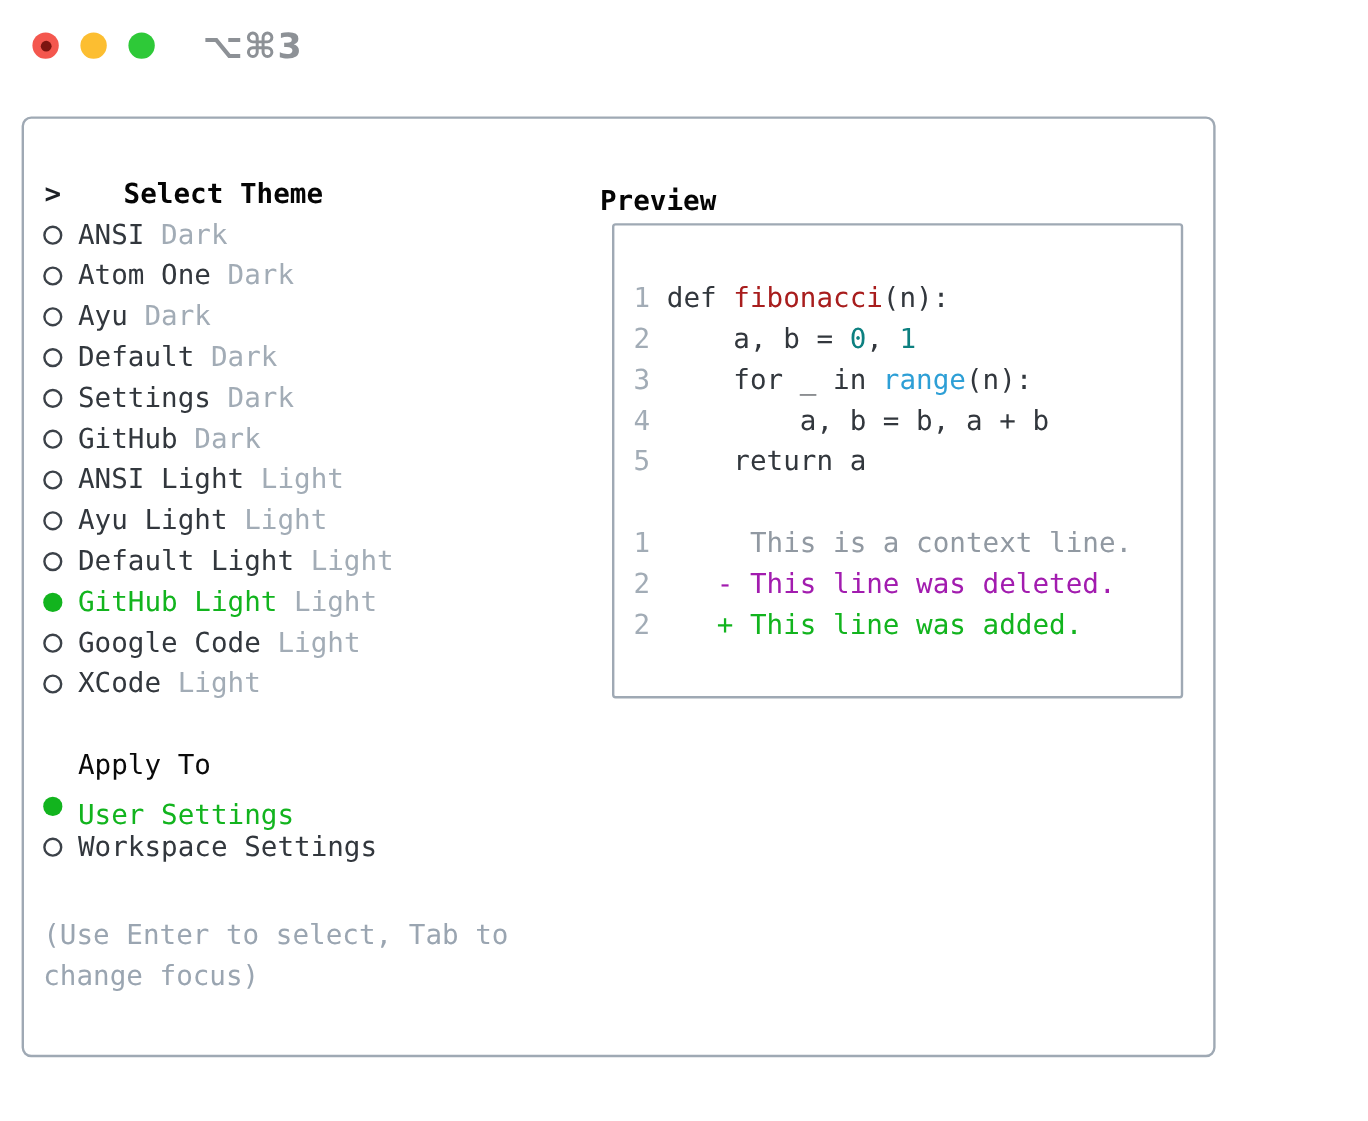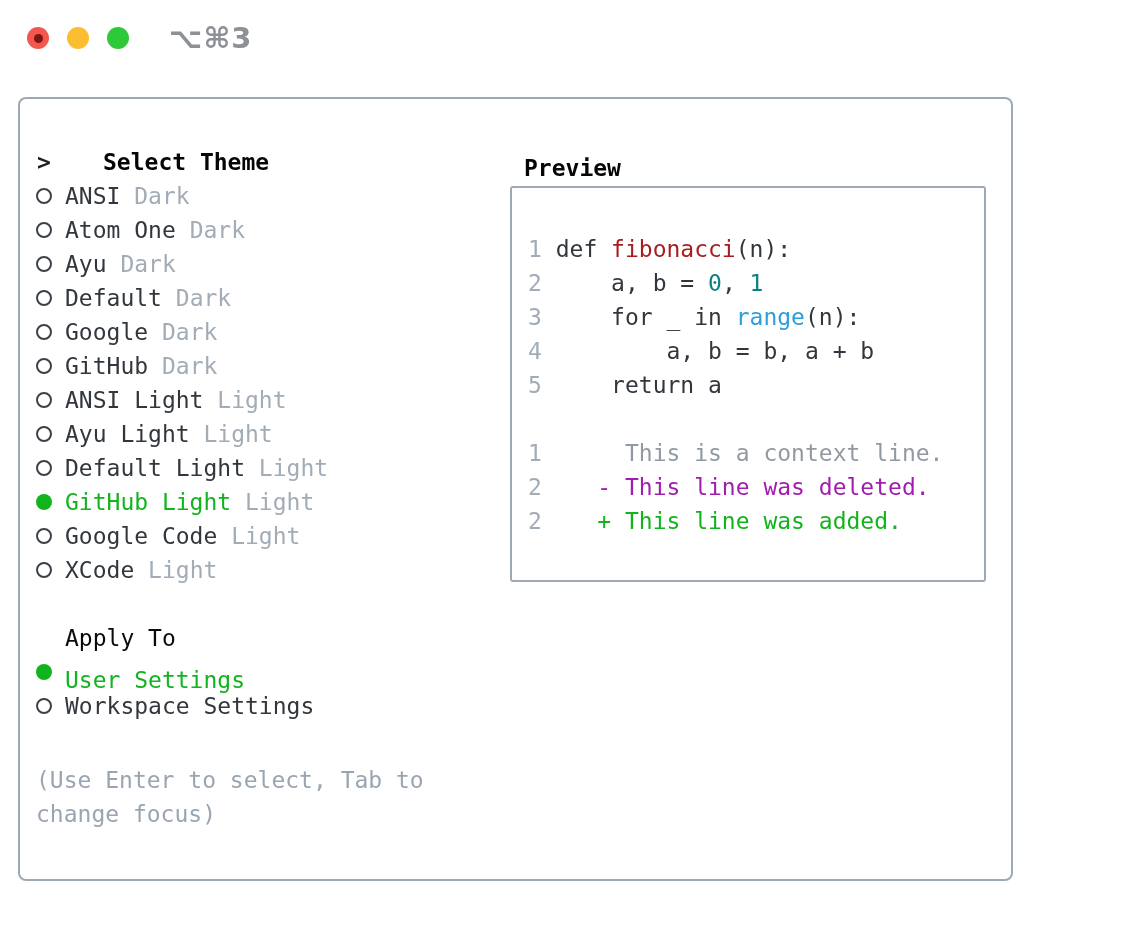--- a/index.html
+++ b/index.html
@@ -29,21 +29,21 @@
   .theme-name{color:#32373d;}
   .theme-name.sel{color:#12b41e;}
   .variant{color:#a2acb6;}
   .spacer-row{height:34px;}
   .apply-header{color:#0a0a0a;padding-left:29px;height:34px;line-height:34px;}
   .apply-label{color:#32373d;}
   .apply-label.sel{color:#12b41e;margin-top:16px;}
   .hint{margin-top:40px;width:420px;color:#9aa5b1;}
 
   
-  .preview-heading{position:absolute;left:504px;top:52px;font-size:23px;line-height:34px;font-weight:bold;color:#050505;}
+  .preview-heading{position:absolute;left:480px;top:52px;font-size:23px;line-height:34px;font-weight:bold;color:#050505;}
   .preview-box{position:absolute;left:490px;top:87px;width:476px;height:396px;border:2px solid #9fa9b4;border-radius:3px;box-sizing:border-box;background:#ffffff;overflow:hidden;}
   .codewrap{padding:44px 8px 0 16px;font-size:23px;line-height:34px;white-space:pre;}
   .code-line{height:34px;}
   .lineno{color:#a2acb6;}
   .tok-plain{color:#32373d;}
   .tok-func{color:#a81d1d;}
   .tok-num{color:#0d8080;}
   .tok-builtin{color:#2d9fd6;}
   .diff-context{color:#9199a2;}
   .diff-deleted{color:#a21caf;margin-top:28px;}
@@ -67,21 +67,21 @@
 
     <div class="col-left">
       <div class="menu-row">
         <span class="icon-col hdr-prefix">&gt;</span><span class="hdr">Select Theme</span>
       </div>
       <div id="theme-list">
           <div class="menu-row"><span class="icon-col"><span class="radio-outline"></span></span><span class="theme-name">ANSI</span><span class="variant"> Dark</span></div>
           <div class="menu-row"><span class="icon-col"><span class="radio-outline"></span></span><span class="theme-name">Atom One</span><span class="variant"> Dark</span></div>
           <div class="menu-row"><span class="icon-col"><span class="radio-outline"></span></span><span class="theme-name">Ayu</span><span class="variant"> Dark</span></div>
           <div class="menu-row"><span class="icon-col"><span class="radio-outline"></span></span><span class="theme-name">Default</span><span class="variant"> Dark</span></div>
-          <div class="menu-row"><span class="icon-col"><span class="radio-outline"></span></span><span class="theme-name">Google</span><span class="variant"> Dark</span></div>
+          <div class="menu-row"><span class="icon-col"><span class="radio-outline"></span></span><span class="theme-name">Settings</span><span class="variant"> Dark</span></div>
           <div class="menu-row"><span class="icon-col"><span class="radio-outline"></span></span><span class="theme-name">GitHub</span><span class="variant"> Dark</span></div>
           <div class="menu-row"><span class="icon-col"><span class="radio-outline"></span></span><span class="theme-name">ANSI Light</span><span class="variant"> Light</span></div>
           <div class="menu-row"><span class="icon-col"><span class="radio-outline"></span></span><span class="theme-name">Ayu Light</span><span class="variant"> Light</span></div>
           <div class="menu-row"><span class="icon-col"><span class="radio-outline"></span></span><span class="theme-name">Default Light</span><span class="variant"> Light</span></div>
           <div class="menu-row"><span class="icon-col"><span class="radio-filled"></span></span><span class="theme-name sel">GitHub Light</span><span class="variant"> Light</span></div>
           <div class="menu-row"><span class="icon-col"><span class="radio-outline"></span></span><span class="theme-name">Google Code</span><span class="variant"> Light</span></div>
           <div class="menu-row"><span class="icon-col"><span class="radio-outline"></span></span><span class="theme-name">XCode</span><span class="variant"> Light</span></div>
         </div>
 
       <div class="spacer-row"></div>

